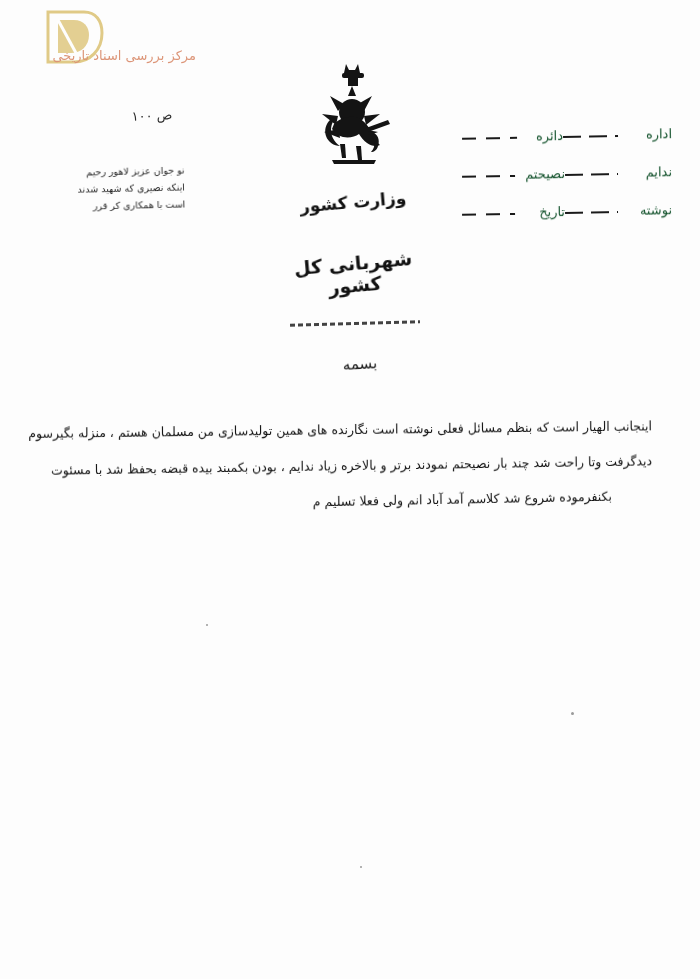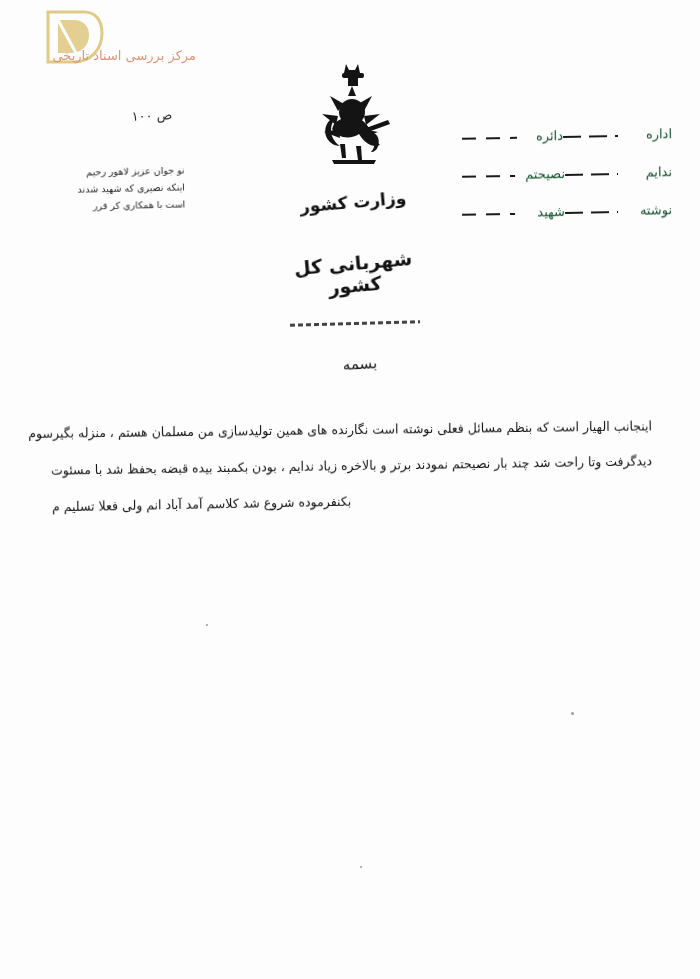--- a/index.html
+++ b/index.html
@@ -174,21 +174,21 @@
     transform: rotate(-3deg);
     filter: blur(0.2px);
   }
 
   .body-text {
     position: absolute;
     top: 412px;
     left: 52px;
     width: 600px;
     direction: rtl;
-    text-align: left;
+    text-align: right;
   }
   .body-line {
     font-size: 12.5px;
     line-height: 36px;
     color: #121212;
     white-space: nowrap;
     letter-spacing: 0.4px;
     filter: blur(0.25px);
   }
   .body-line.l1 { transform: rotate(-0.7deg); }
@@ -273,21 +273,21 @@
     </div>
     <div class="field-row">
       <div class="field-label">ندایم</div>
       <div class="field-line"></div>
       <div class="field-label" style="width:44px">نصیحتم</div>
       <div class="field-line short"></div>
     </div>
     <div class="field-row">
       <div class="field-label">نوشته</div>
       <div class="field-line"></div>
-      <div class="field-label" style="width:44px">شهید</div>
+      <div class="field-label" style="width:44px">تاریخ</div>
       <div class="field-line short"></div>
     </div>
   </div>
 
   <div class="salutation">بسمه</div>
 
   <div class="body-text">
     <div class="body-line l1">اینجانب الهیار است که بنظم مسائل فعلی نوشته است نگارنده های همین تولیدسازی من مسلمان هستم ، منزله بگیرسوم</div>
     <div class="body-line l2">دیدگرفت وتا راحت شد چند بار نصیحتم نمودند برتر و بالاخره زیاد ندایم ، بودن بکمبند بیده قبضه بحفظ شد با مسئوت</div>
     <div class="body-line l3">بکنفرموده شروع شد کلاسم آمد آباد انم ولی فعلا  تسلیم م</div>

